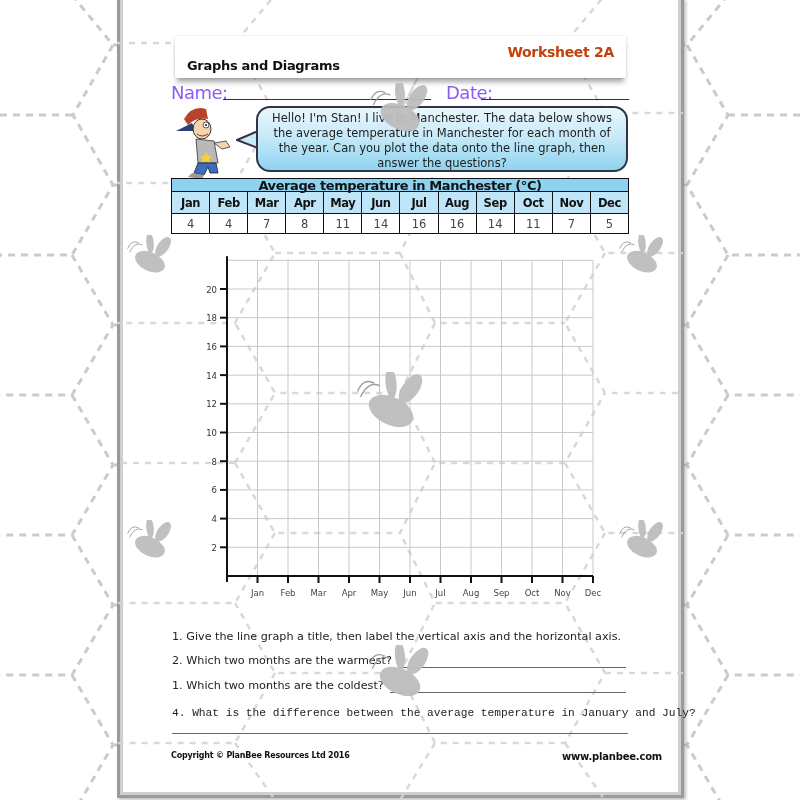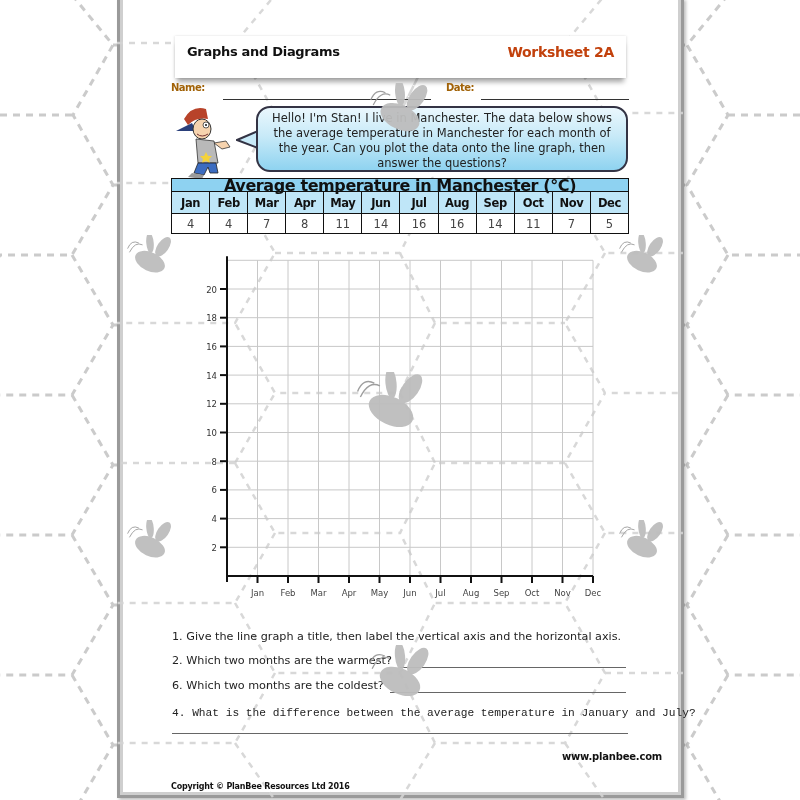--- a/index.html
+++ b/index.html
@@ -21,25 +21,25 @@
   }
   #page-overlay { position: absolute; left: 0; top: 0; width: 800px; height: 800px; z-index: 2; pointer-events: none; }
 
   .content { position: absolute; left: 0; top: 0; width: 800px; height: 800px; z-index: 3; }
 
   .header-bar {
     position: absolute; left: 175px; top: 36px; width: 451px; height: 42px;
     background: #fff;
     box-shadow: 0 6px 5px -2px rgba(0,0,0,0.35), -1px 0 2px rgba(0,0,0,0.08), 1px 0 2px rgba(0,0,0,0.08);
   }
-  .hdr-title { position: absolute; left: 12px; top: 8px; font-family: "DejaVu Sans", sans-serif; font-weight: bold; font-size: 13px; letter-spacing: -0.3px; color: #111; }
+  .hdr-title { position: absolute; left: 12px; top: 22px; font-family: "DejaVu Sans", sans-serif; font-weight: bold; font-size: 13px; letter-spacing: -0.3px; color: #111; }
   .hdr-ws { position: absolute; right: 12px; top: 8px; font-family: "DejaVu Sans", sans-serif; font-weight: bold; font-size: 14px; letter-spacing: -0.3px; color: #c2410c; }
 
   .name-row { position: absolute; left: 171px; top: 82px; width: 458px; height: 20px; }
-  .lbl { position: absolute; top: 0; font-weight: bold; font-size: 10px; letter-spacing: -0.5px; color: #a16207; }
+  .lbl { position: absolute; top: 0; font-weight: normal; font-size: 18px; letter-spacing: -0.5px; color: #8b5cf6; }
   .lbl.name { left: 0; }
   .lbl.date { left: 275px; }
   .line { position: absolute; height: 1px; background: #333; top: 17px; }
   .line.name-line { left: 52px; width: 208px; }
   .line.date-line { left: 310px; width: 148px; }
 
   .character { position: absolute; left: 170px; top: 101px; width: 80px; height: 78px; }
 
   .bubble {
     position: absolute; left: 256px; top: 106px; width: 372px; height: 66px;
@@ -48,31 +48,31 @@
     padding: 3px 6px 0 6px;
     text-align: center; font-size: 11.5px; line-height: 15px; color: #222;
   }
   .bubble-tail { position: absolute; left: 236px; top: 128px; width: 24px; height: 24px; }
 
   table.data {
     position: absolute; left: 171px; top: 178px; width: 458px;
     border-collapse: collapse; table-layout: fixed;
   }
   table.data td, table.data th { border: 1.5px solid #111; text-align: center; }
-  table.data .cap { background: #8ed2f1; font-weight: bold; font-size: 16px; height: 13px; line-height: 11px; letter-spacing: -0.4px; color: #111; }
+  table.data .cap { background: #8ed2f1; font-weight: bold; font-size: 13px; height: 13px; line-height: 11px; letter-spacing: -0.4px; color: #111; }
   table.data .mh { background: #bfe6f8; font-weight: bold; font-size: 11.5px; height: 22px; letter-spacing: -0.4px; color: #111; }
   table.data .mv { background: #fff; font-size: 11.5px; height: 20px; color: #444; }
 
   #chart-svg { position: absolute; left: 190px; top: 250px; width: 420px; height: 355px; }
 
   .questions { position: absolute; left: 172px; top: 630px; width: 460px; font-size: 11.2px; color: #222; }
   .q { position: absolute; left: 0; white-space: nowrap; }
   .ans-line { position: absolute; height: 1px; background: #666; }
 
-  .footer-left { position: absolute; left: 171px; top: 782px; font-size: 8px; font-weight: bold; letter-spacing: -0.2px; color: #111; }
+  .footer-left { position: absolute; left: 171px; top: 751px; font-size: 8px; font-weight: bold; letter-spacing: -0.2px; color: #111; }
   .footer-right { position: absolute; left: 562px; top: 751px; font-size: 10px; font-weight: bold; letter-spacing: -0.2px; color: #111; }
 
   .bee { position: absolute; z-index: 4; opacity: 0.95; }
 </style>
 </head>
 <body>
 
 <svg id="bg-pattern" viewBox="0 0 800 800">
   <g stroke="#cbcbcb" stroke-width="3" stroke-dasharray="7,6" fill="none">
 
@@ -253,21 +253,21 @@
         <text x="372.5" y="346" text-anchor="middle" font-size="8.5" fill="#444" font-family="DejaVu Sans, sans-serif">Nov</text>
         <line x1="403" y1="326" x2="403" y2="333" stroke="#111" stroke-width="2"></line>
         <text x="403" y="346" text-anchor="middle" font-size="8.5" fill="#444" font-family="DejaVu Sans, sans-serif">Dec</text>
       </g>
   </svg>
 
   <div class="questions">
     <span class="q" style="top:0px;">1. Give the line graph a title, then label the vertical axis and the horizontal axis.</span>
     <span class="q" style="top:24px;">2. Which two months are the warmest?</span>
     <div class="ans-line" style="left:228px; top:37px; width:226px;"></div>
-    <span class="q" style="top:49px;">6. Which two months are the coldest?</span>
+    <span class="q" style="top:49px;">1. Which two months are the coldest?</span>
     <div class="ans-line" style="left:218px; top:62px; width:236px;"></div>
     <span class="q" style="top:77px;font-family:Liberation Mono, monospace;">4. What is the difference between the average temperature in January and July?</span>
     <div class="ans-line" style="left:0px; top:103px; width:456px;"></div>
   </div>
 
   <span class="footer-left">Copyright © PlanBee Resources Ltd 2016</span>
   <span class="footer-right">www.planbee.com</span>
 </div>
 
 <svg class="bee" style="left:122px; top:235px; width:56px; height:44px;" viewBox="0 0 60 46">

